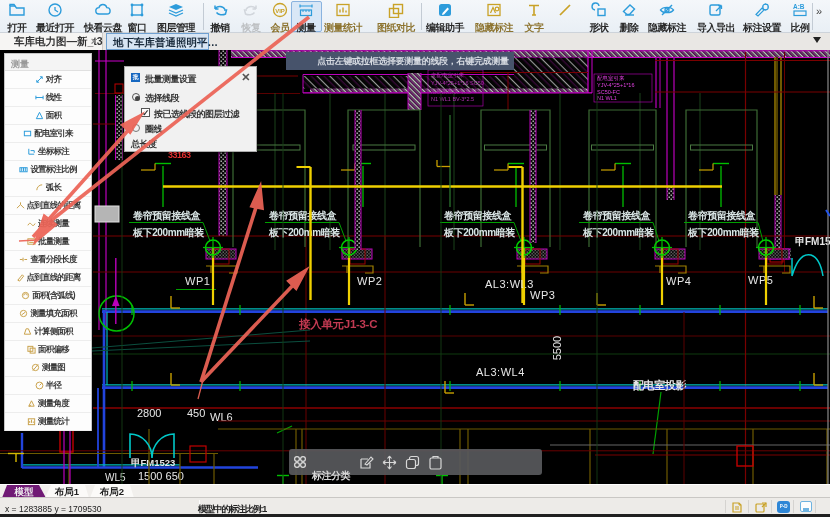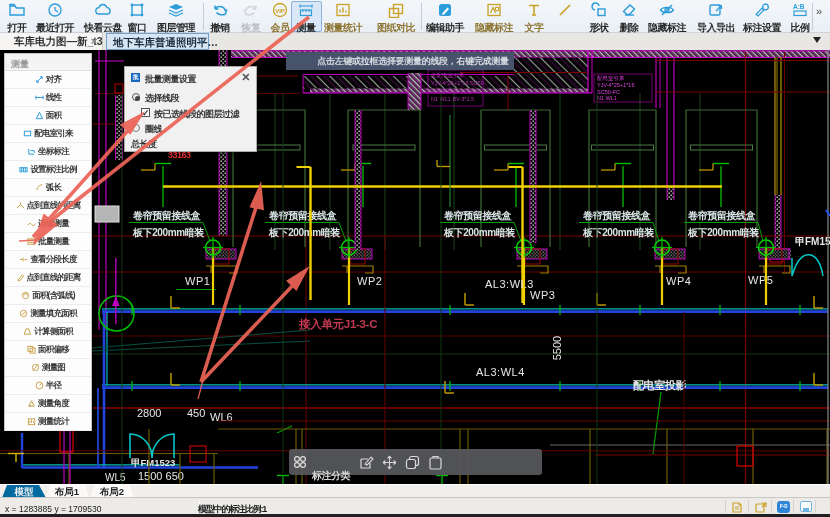--- a/index.html
+++ b/index.html
@@ -741,21 +741,21 @@
       <span style="position:absolute;right:5px;color:#888;">×</span>
     </div>
     <div class="dtab" style="left:106px;width:103px;background:#D8E5F3;border:1px solid #6FA0D0;color:#1A2B3C;font-weight:bold;">
       <span style="margin-left:6px;margin-top:10px;">地下车库普通照明平…</span>
       <span style="position:absolute;right:4px;color:#5A7FA6;font-weight:normal;">×</span>
     </div>
     <div style="position:absolute;left:813px;top:4px;width:0;height:0;border-left:4.5px solid transparent;border-right:4.5px solid transparent;border-top:6px solid #222;"></div>
   </div>
 
   <div class="abs" id="sheetbar">
-    <div class="stab" style="left:2px;width:44px;background:#0369a1;color:#EEE;clip-path:polygon(5px 0,37px 0,44px 13px,0 13px);">模型</div>
+    <div class="stab" style="left:2px;width:44px;background:#701a75;color:#EEE;clip-path:polygon(5px 0,37px 0,44px 13px,0 13px);">模型</div>
     <div class="stab" style="left:45px;width:44px;background:#FBFAF8;color:#222;clip-path:polygon(6px 0,40px 0,44px 13px,0 13px);border-bottom:1px solid #CCC;">布局1</div>
     <div class="stab" style="left:90px;width:44px;background:#FBFAF8;color:#222;clip-path:polygon(5px 0,40px 0,44px 13px,0 13px);">布局2</div>
   </div>
 
   <div class="abs" id="statusbar">
     <span style="position:absolute;left:5px;top:6px;">x = 1283885 y = 1709530</span>
     <span style="position:absolute;left:199px;top:2px;width:1px;height:13px;background:#D0CECB;border-left:1px solid #FDFDFD;"></span>
     <span style="position:absolute;left:198px;top:5px;font-size:9px;letter-spacing:-1.2px;font-weight:bold;">模型中的标注比例:1</span>
     <span id="sticons">
    <span style="position:absolute;left:725px;top:2px;width:1px;height:13px;background:#D5D3D0;"></span>

